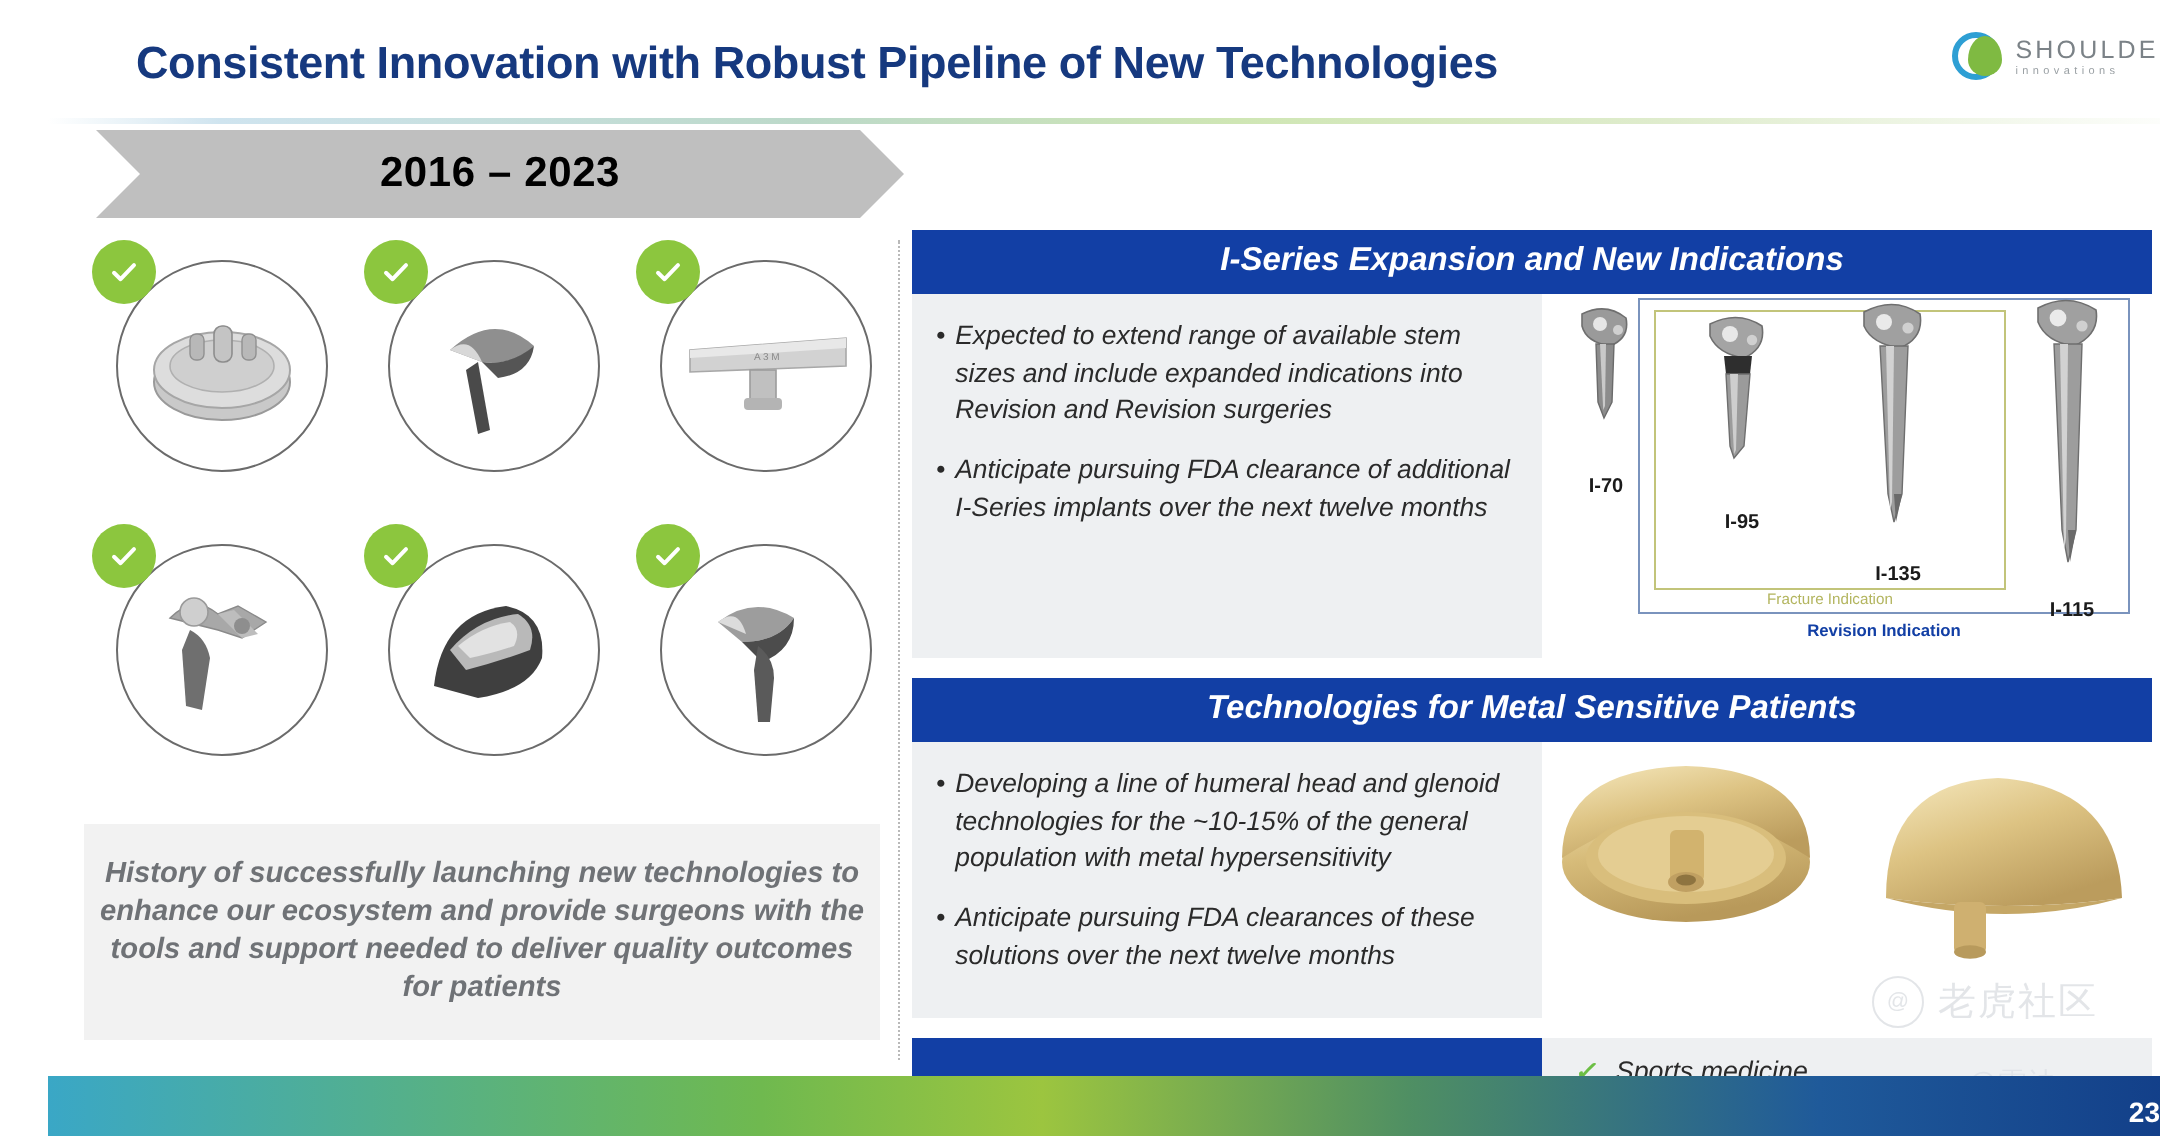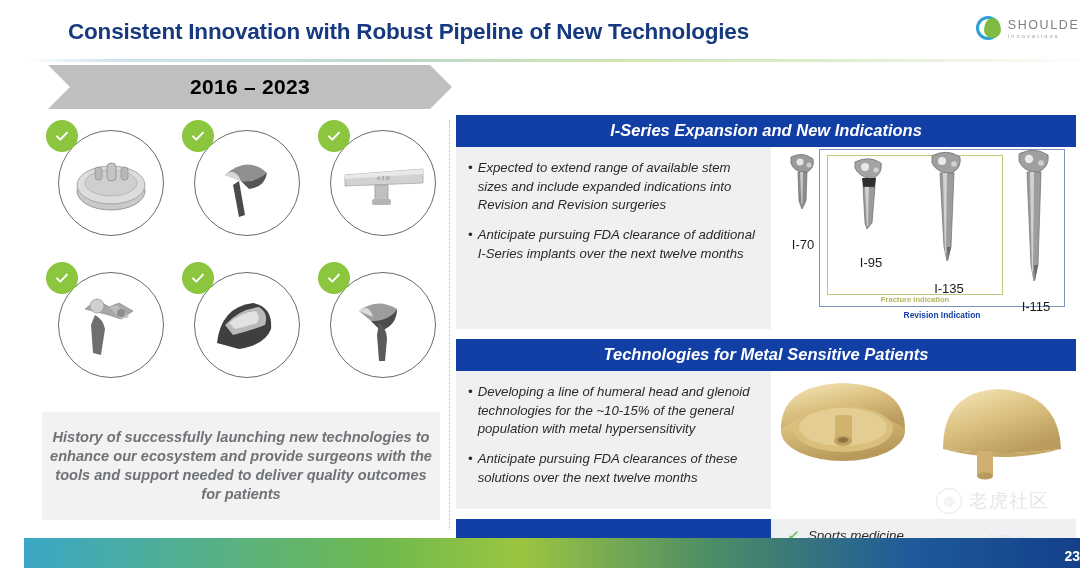--- a/index.html
+++ b/index.html
@@ -156,32 +156,32 @@
   .bullet .dot { margin-right: 5px; flex: 0 0 auto; }
   .sec-media {
     flex: 1; background: #ffffff;
     position: relative;
   }
 
   
   #stem-group { position: relative; width: 100%; height: 182px; }
   .stem-item { position: absolute; text-align: center; }
   .stem-label {
-    font-size: 13px; font-weight: normal; color: #1b1b1b;
+    font-size: 10px; font-weight: bold; color: #1b1b1b;
     margin-top: 2px;
   }
   #fracture-box {
     position: absolute; left: 56px; top: 8px;
     width: 176px; height: 140px;
     border: 1px solid #c2c47a;
     box-sizing: border-box;
   }
   #fracture-caption {
     position: absolute; left: 56px; top: 148px; width: 176px;
-    text-align: center; font-size: 7.6px; font-weight: bold;
+    text-align: center; font-size: 7.6px; font-weight: normal;
     color: #b3b55f;
   }
   #revision-box {
     position: absolute; left: 48px; top: 2px;
     width: 246px; height: 158px;
     border: 1px solid #7a93bd;
     box-sizing: border-box;
   }
   #revision-caption {
     position: absolute; left: 48px; top: 163px; width: 246px;

